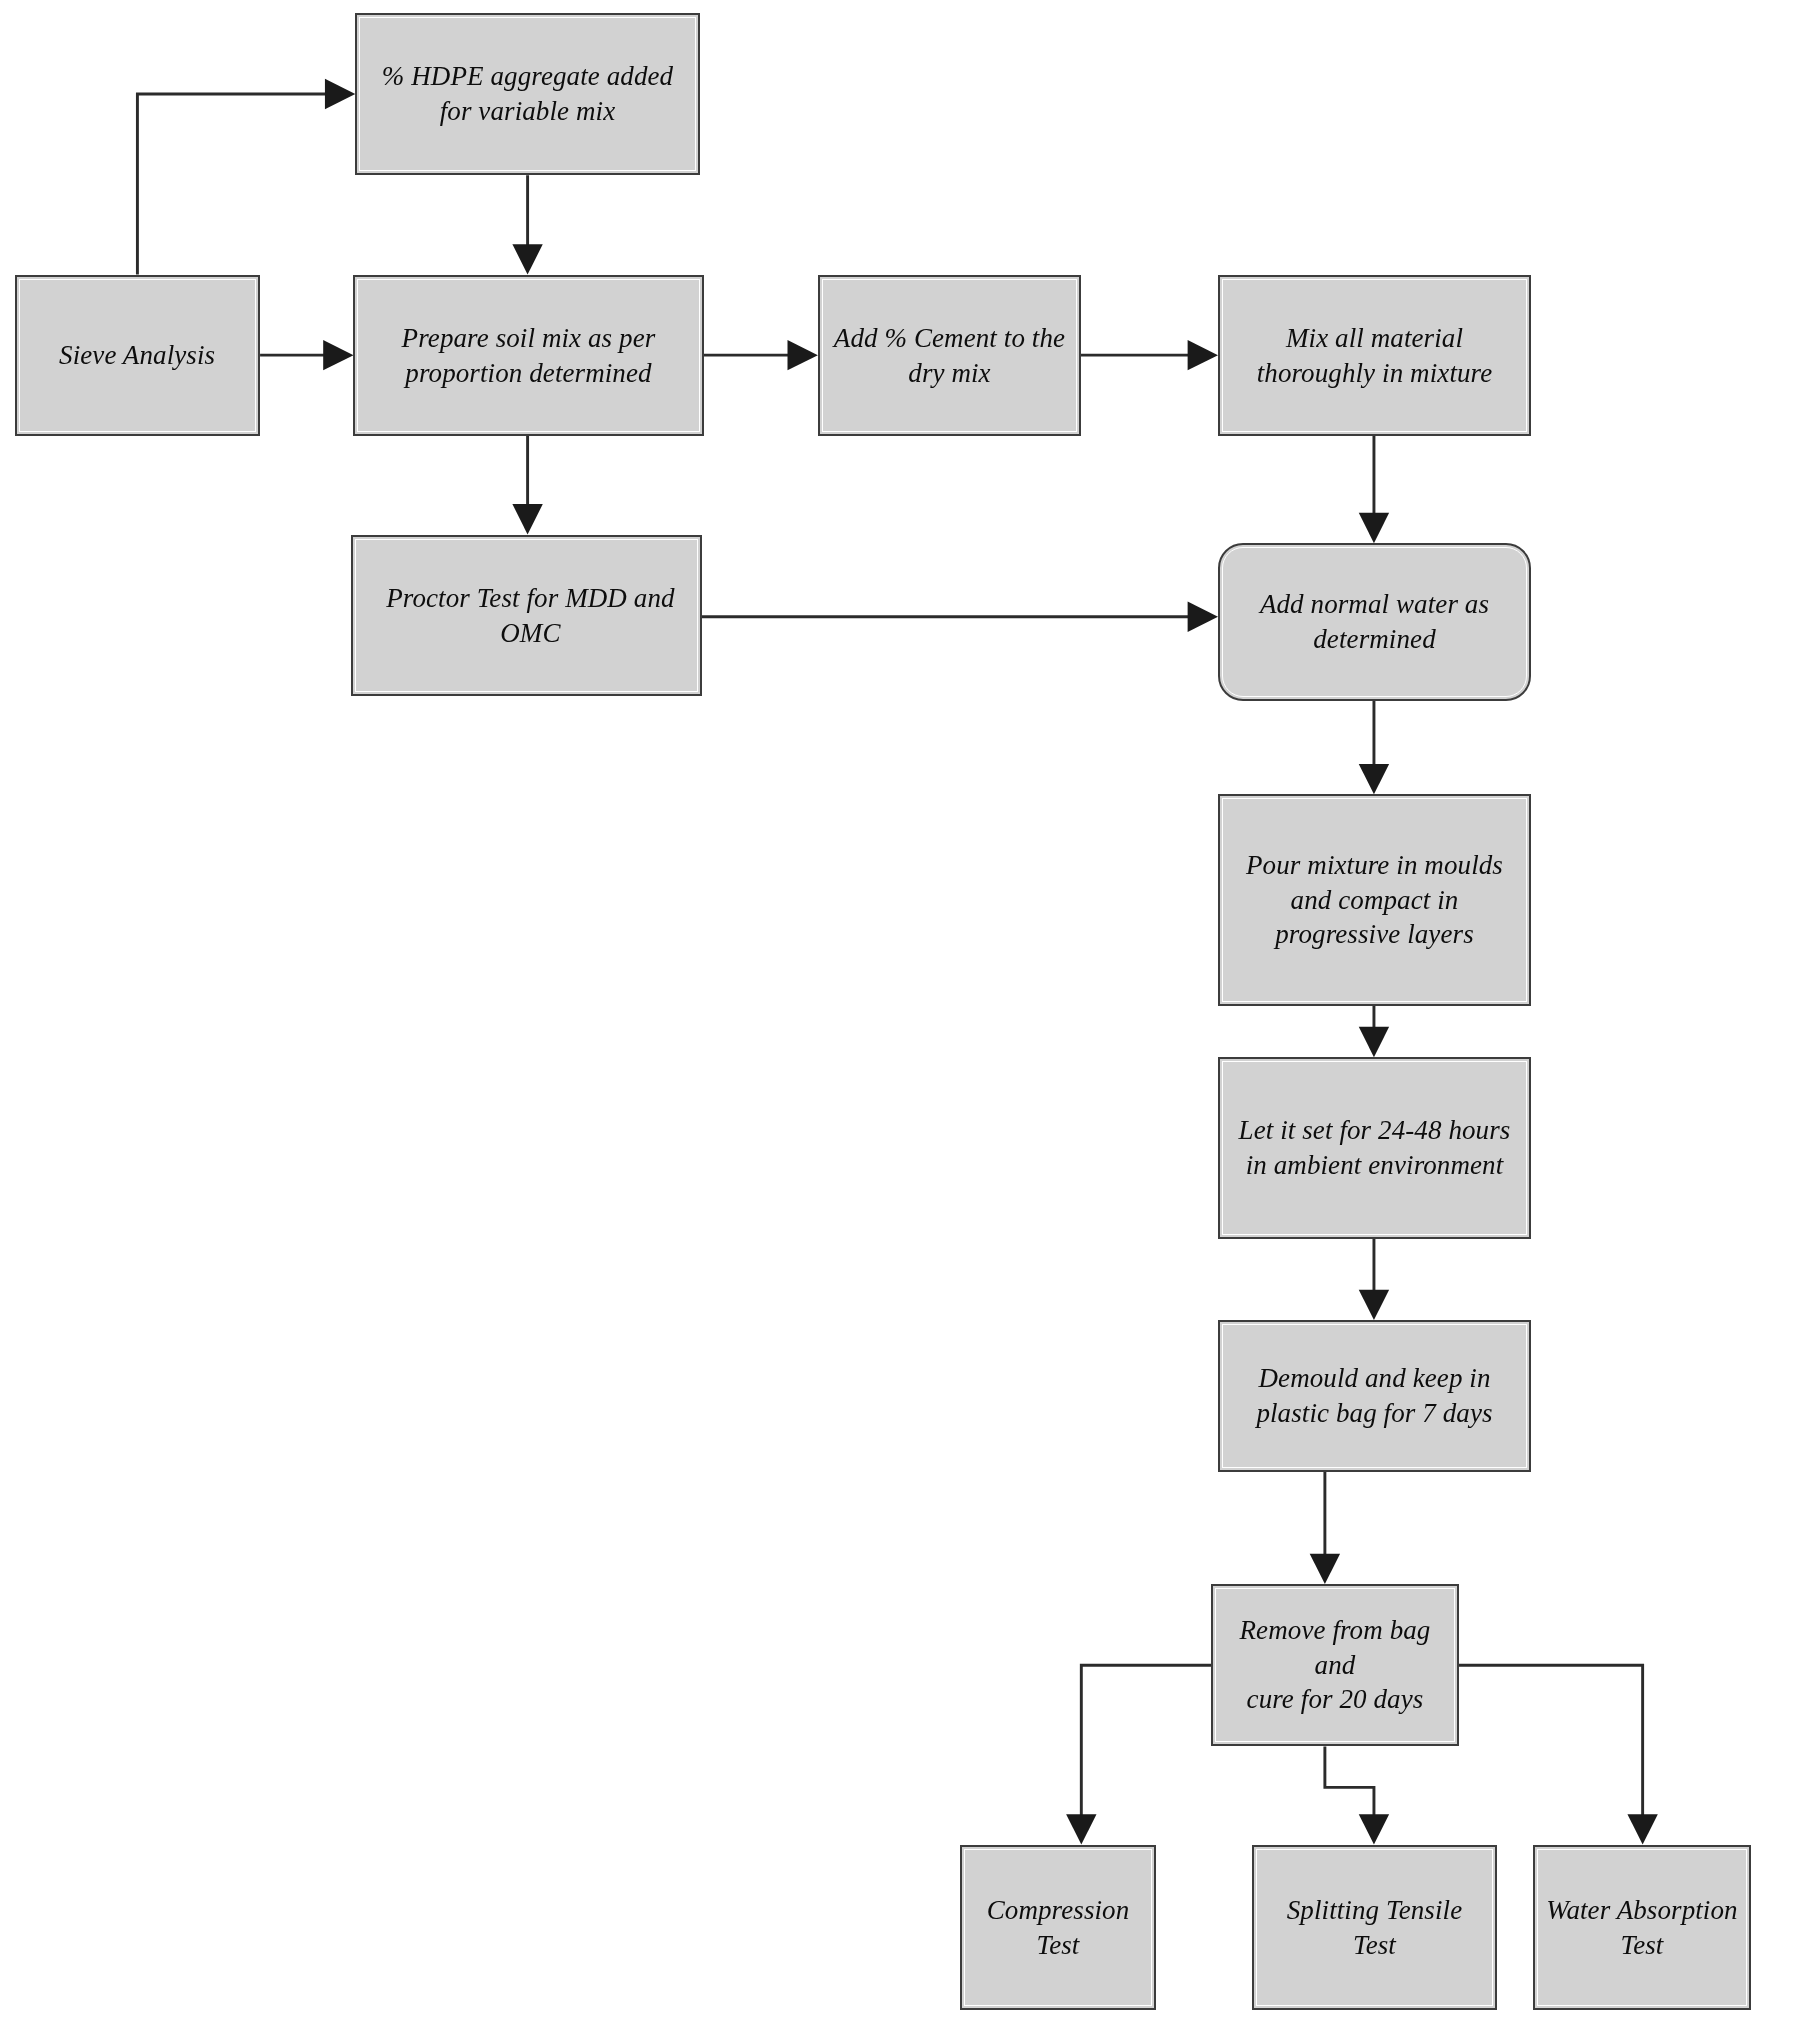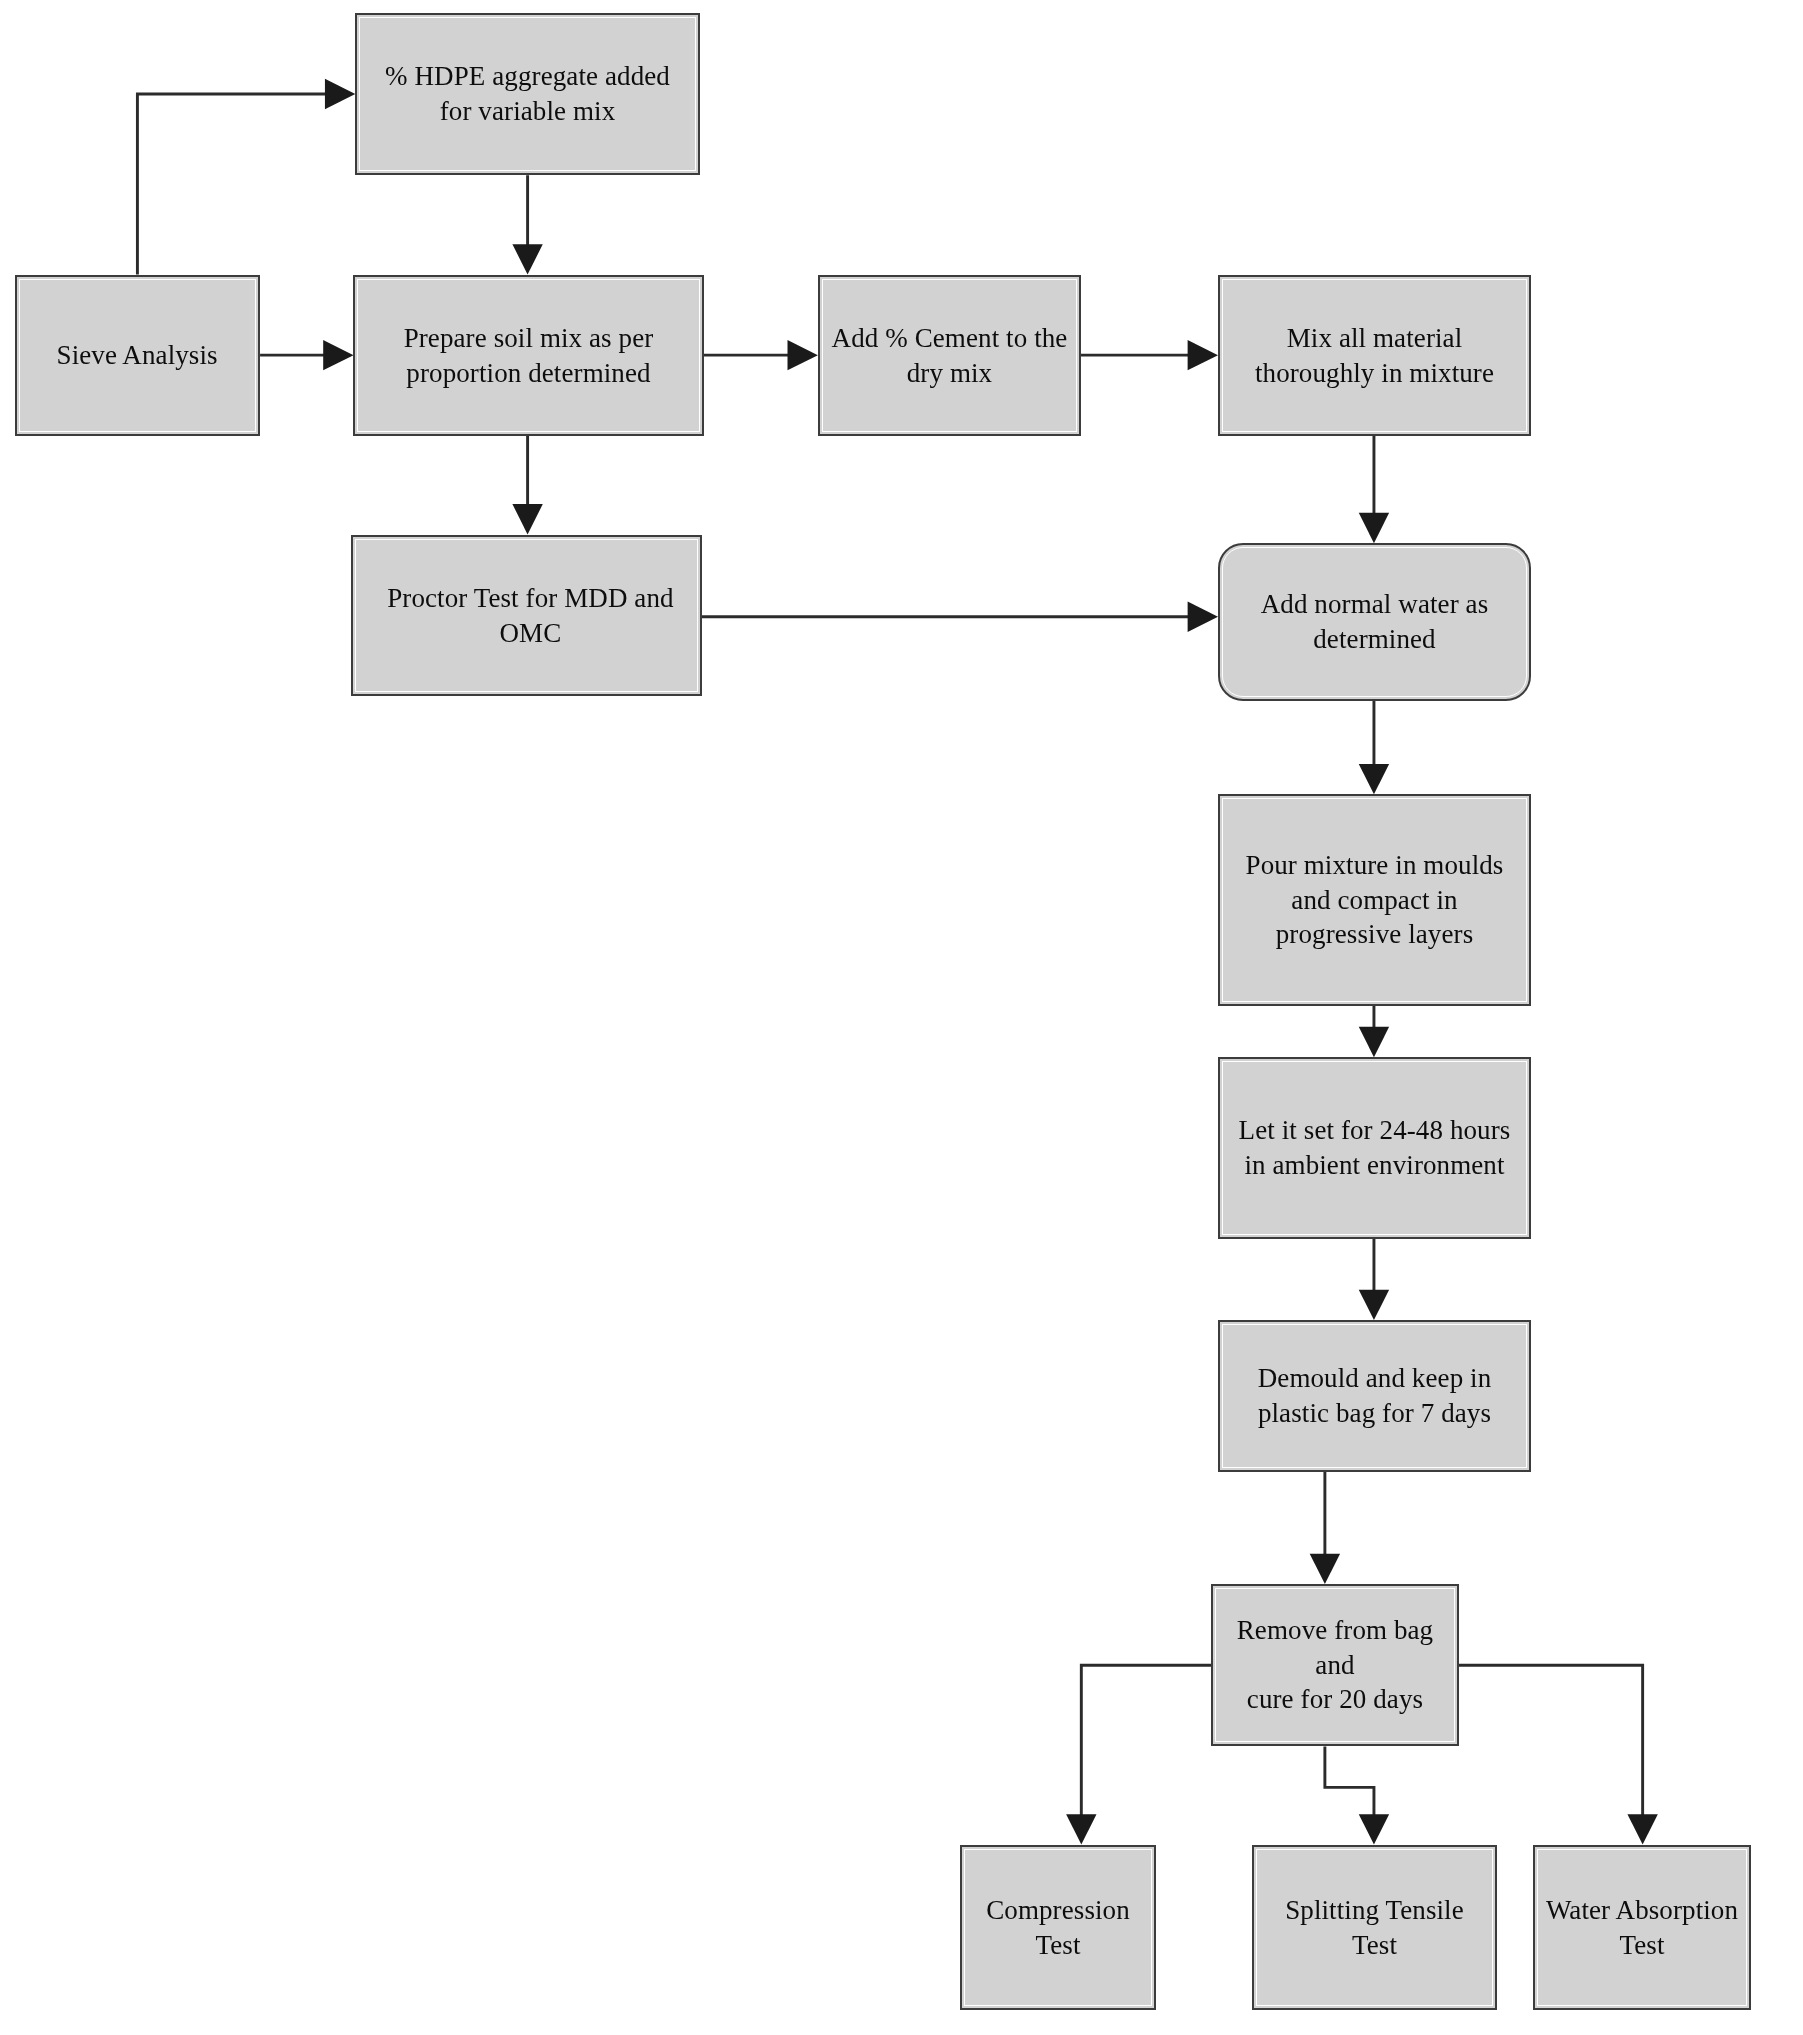--- a/index.html
+++ b/index.html
@@ -11,20 +11,21 @@
     width: 1804px;
     height: 2035px;
     font-family: "Liberation Serif", "DejaVu Serif", serif;
     overflow: hidden;
   }
   #flow-root {
     position: relative;
     width: 1804px;
     height: 2035px;
     background: #ffffff;
+    font-style: italic;
   }
   #flow-svg {
     position: absolute;
     left: 0;
     top: 0;
     width: 1804px;
     height: 2035px;
   }
   .node {
     position: absolute;

